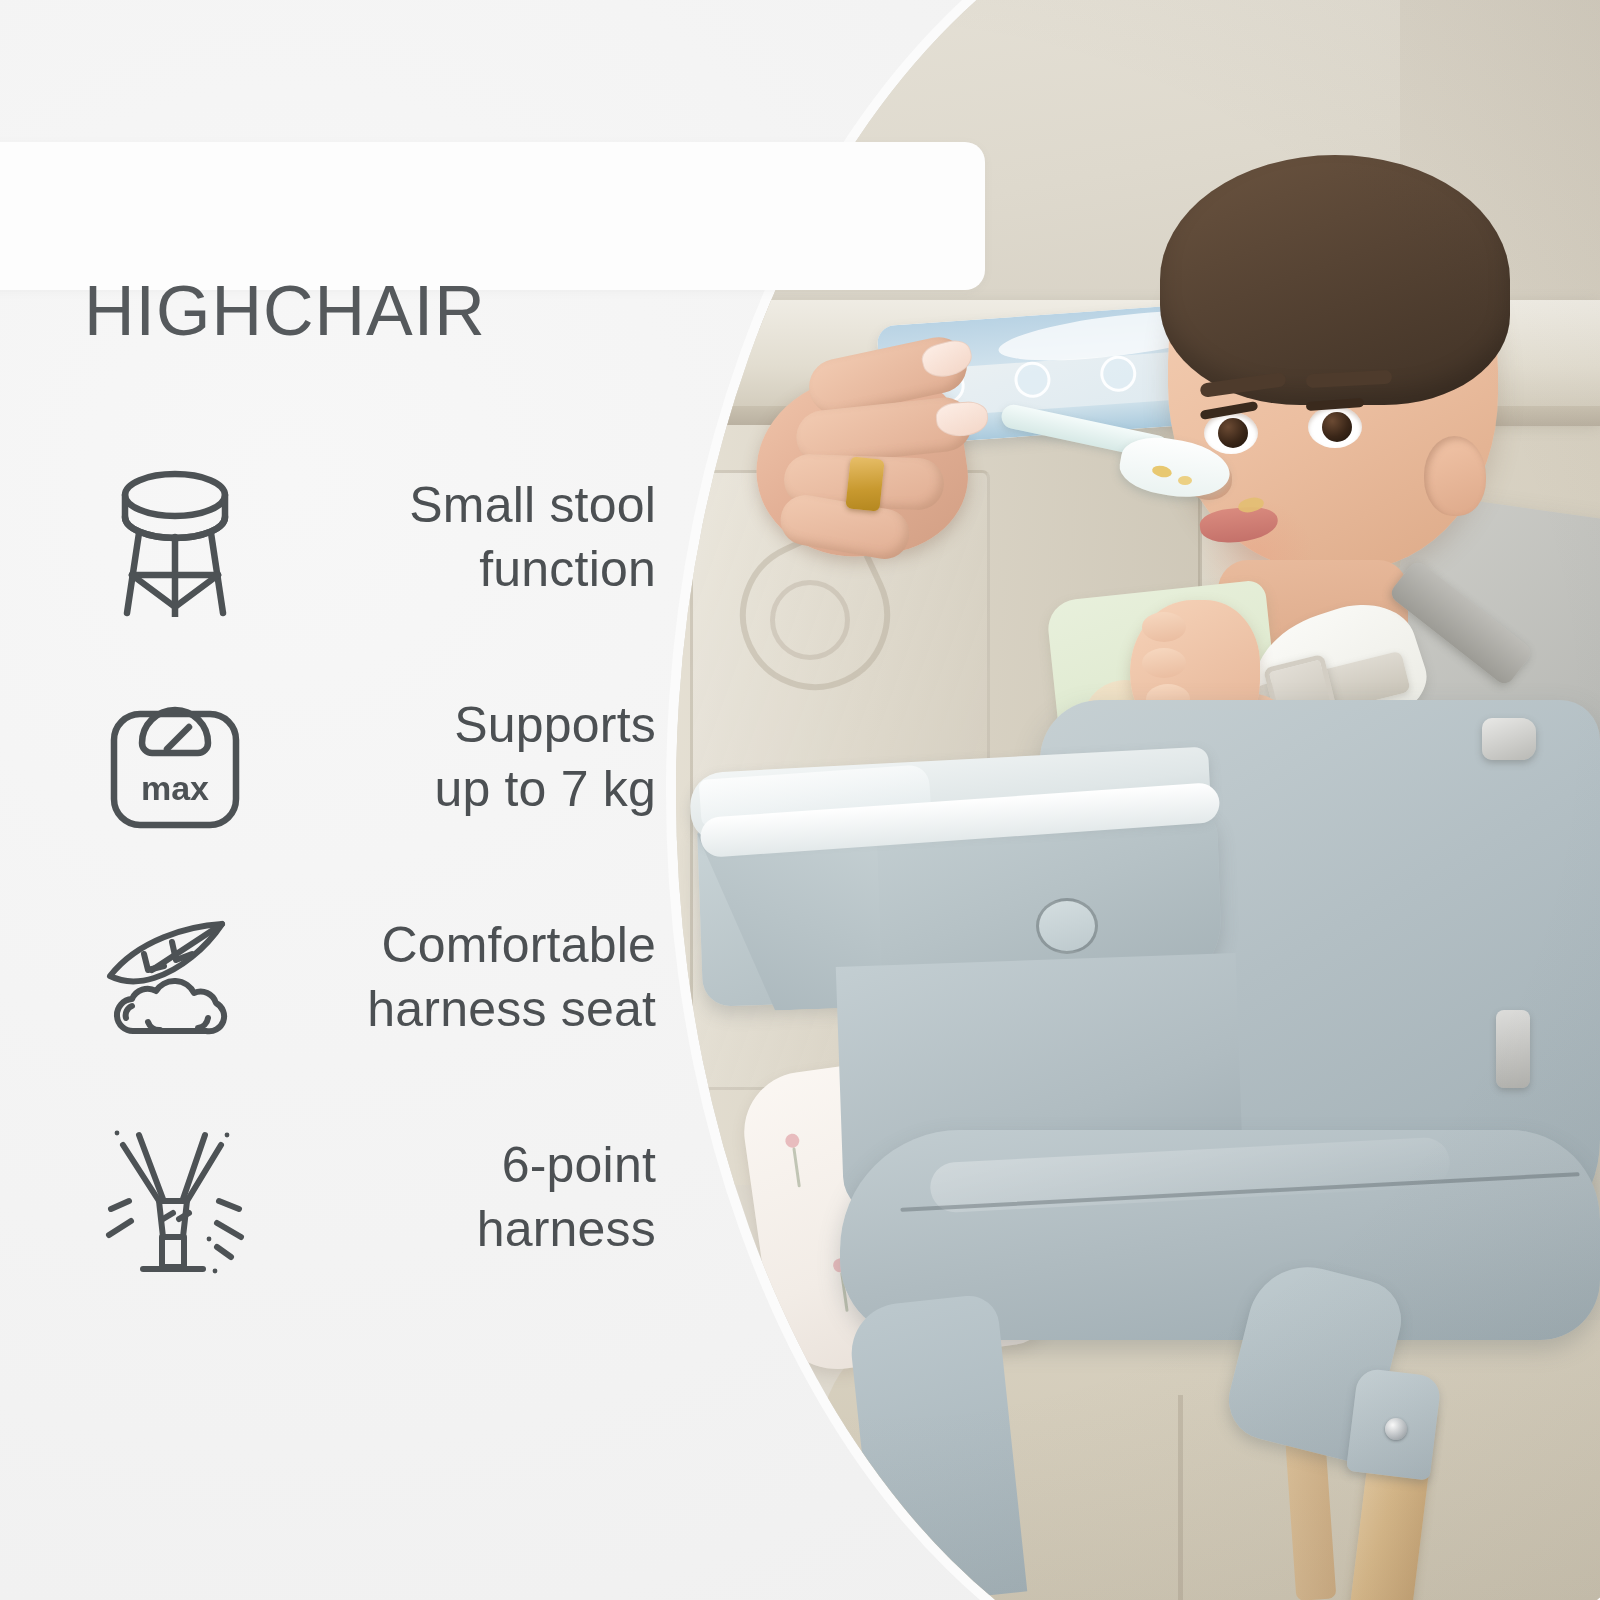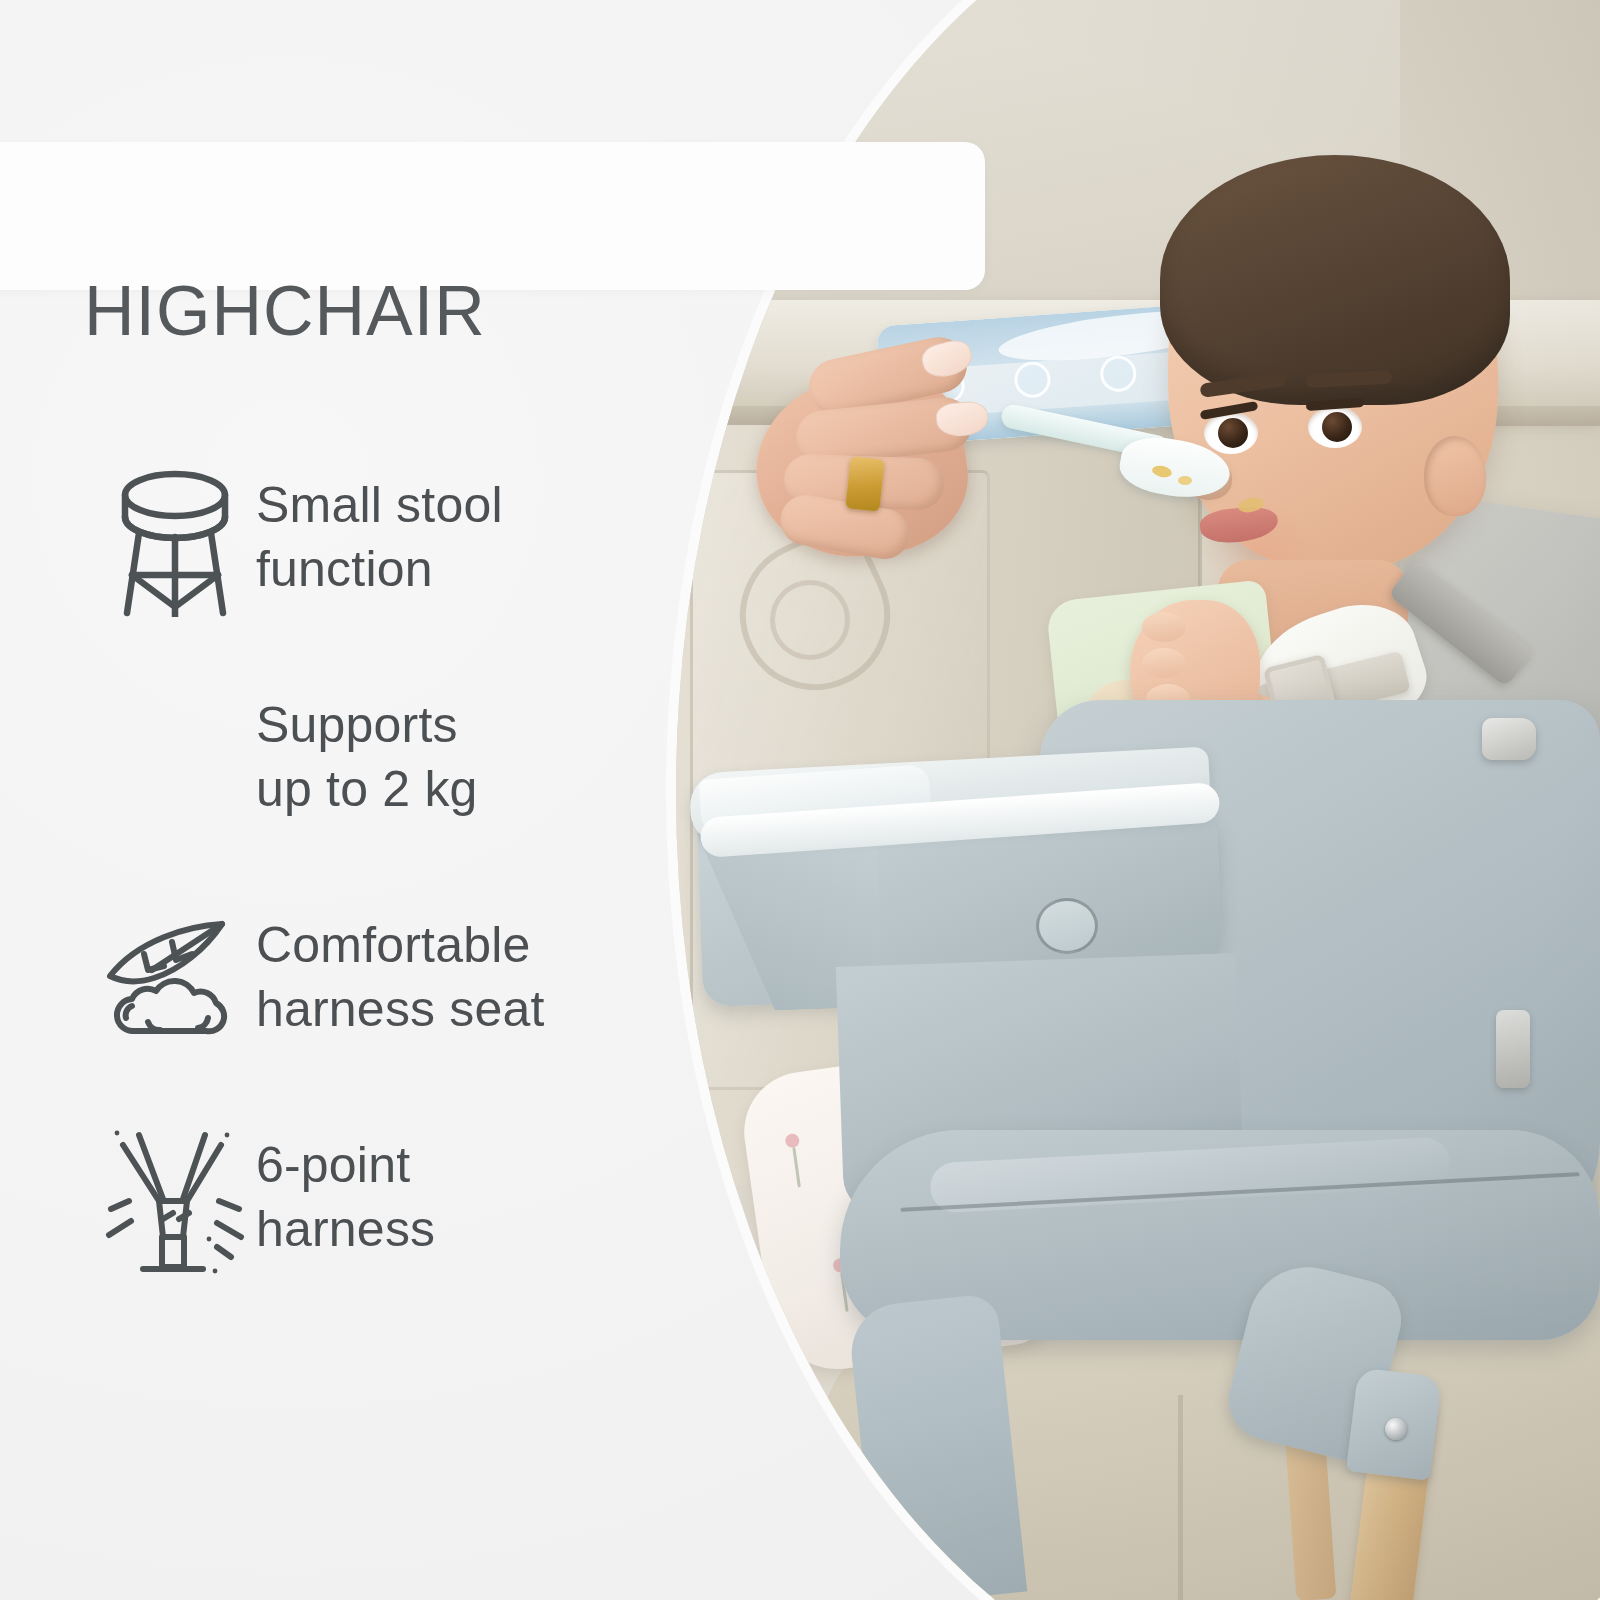--- a/index.html
+++ b/index.html
@@ -551,20 +551,21 @@
   .feature-label {
     position:absolute;
     left:256px; top:18px;
     width:400px;
     font-size:50px;
     font-weight:300;
     line-height:1.28;
     color:#4c5053;
     letter-spacing:.2px;
     white-space:pre-line;
+    text-align:right;
   }
 </style>
 </head>
 <body>
 
 <div class="canvas">
 
   <div class="photo-disc">
     <div class="photo-inner">
       <div class="scene">
@@ -704,22 +705,30 @@
           <line x1="62" y1="70" x2="62" y2="150"></line>
           <line x1="19" y1="108" x2="105" y2="108"></line>
           <path d="M19 108 L62 140 L105 108"></path>
         </svg>
       </div>
       <div class="feature-label">Small stool
 function</div>
     </div>
 
     <div class="feature">
+      <div class="feature-icon">
+        <svg width="132" height="136" viewBox="0 0 132 136" fill="none" stroke="#4d5255" stroke-width="6.5" stroke-linecap="round" stroke-linejoin="round">
+          <rect x="5" y="20" width="122" height="111" rx="26"></rect>
+          <path d="M33 49 a33 33 0 0 1 66 0 a10 10 0 0 1 -10 10 H43 a10 10 0 0 1 -10 -10 z"></path>
+          <line x1="58" y1="55" x2="80" y2="33"></line>
+          <text x="66" y="106" font-family="'Liberation Sans', sans-serif" font-size="34" font-weight="700" fill="#4d5255" stroke="none" text-anchor="middle">max</text>
+        </svg>
+      </div>
       <div class="feature-label">Supports
-up to 2 kg</div>
+up to 7 kg</div>
     </div>
 
     <div class="feature">
       <div class="feature-icon">
         <svg width="146" height="124" viewBox="0 0 146 124" fill="none" stroke="#4d5255" stroke-width="6" stroke-linecap="round" stroke-linejoin="round">
           <path d="M8 56 C36 20 86 6 120 4 C104 28 78 50 52 58 C36 63 20 62 8 56 z"></path>
           <path d="M120 4 L50 50"></path>
           <path d="M42 34 L46 50 L62 46"></path>
           <path d="M70 22 L74 40 L90 34"></path>
           <path d="M30 79 a17 17 0 0 1 24 -8 a22 22 0 0 1 38 2 a16 16 0 0 1 22 10

